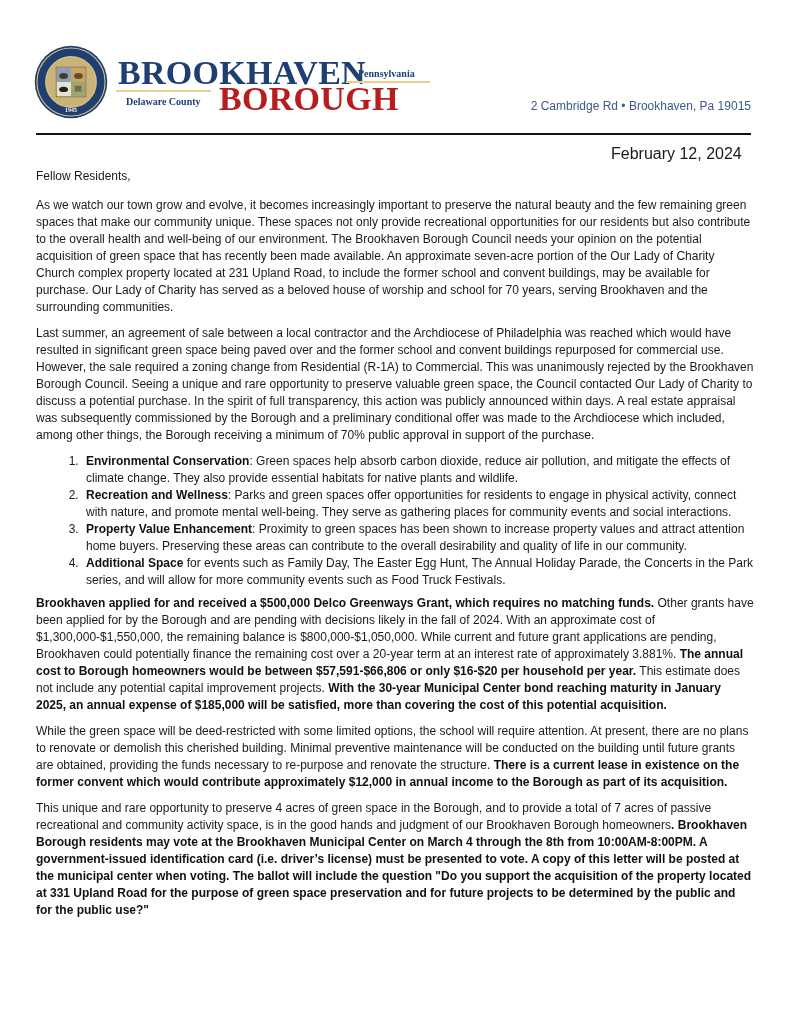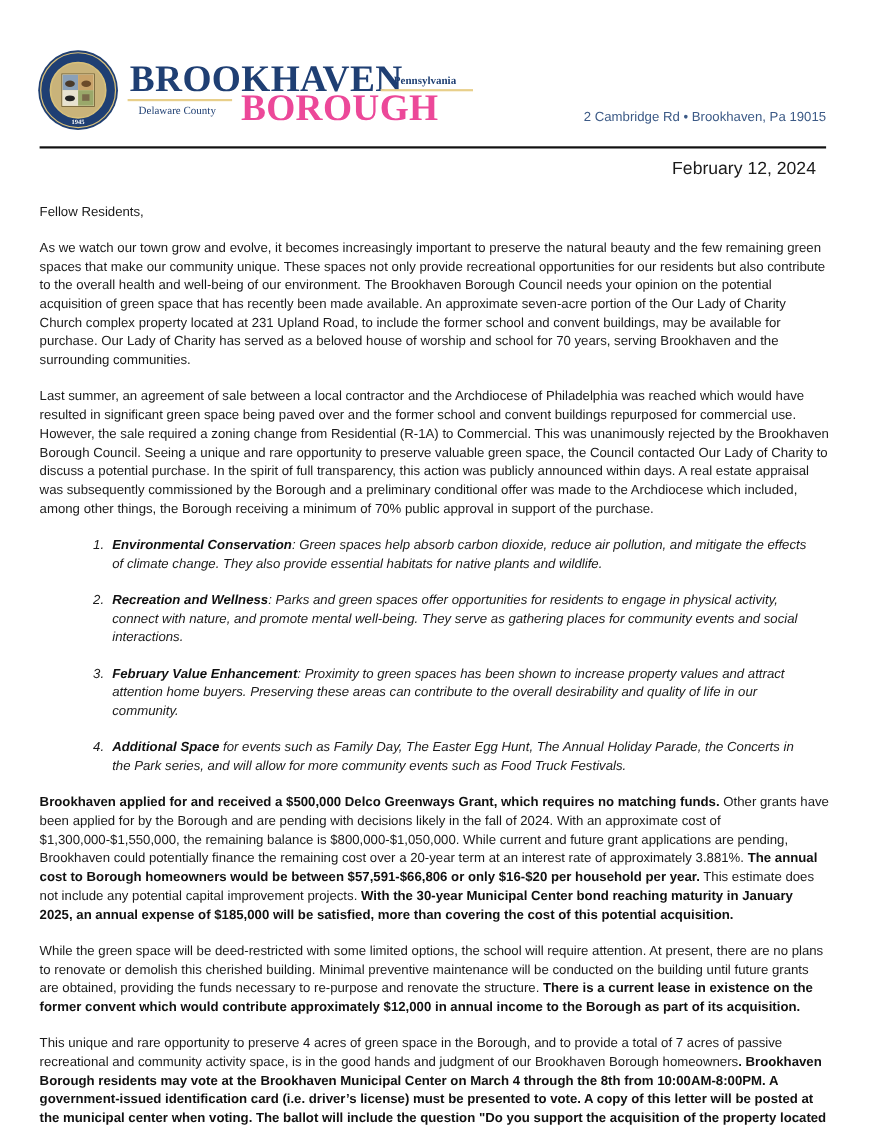--- a/index.html
+++ b/index.html
@@ -1,33 +1,33 @@
 <!DOCTYPE html>
 <html><head>
 <meta charset="utf-8">
 <style>
   html, body { margin:0; padding:0; background:#ffffff; }
   body { width:791px; height:1024px; position:relative; overflow:hidden; font-family:"Liberation Sans", sans-serif; color:#1a1a1a; }
   .letterhead { position:absolute; left:0; top:16px; width:791px; height:120px; }
   .seal { position:absolute; left:34px; top:29px; width:74px; height:74px; }
   .brand-top { position:absolute; left:118px; top:40px; font-family:"Liberation Serif", serif; font-weight:bold; color:#1f3f73; font-size:34px; letter-spacing:0.3px; line-height:34px; }
-  .brand-bottom { position:absolute; left:219px; top:66px; font-family:"Liberation Serif", serif; font-weight:bold; color:#ec4899; font-size:34px; letter-spacing:0.3px; line-height:34px; }
+  .brand-bottom { position:absolute; left:219px; top:66px; font-family:"Liberation Serif", serif; font-weight:bold; color:#b91c1c; font-size:34px; letter-spacing:0.3px; line-height:34px; }
   .state { position:absolute; left:358px; top:52px; font-family:"Liberation Serif", serif; font-weight:bold; color:#1f3f73; font-size:10px; }
-  .county { position:absolute; left:126px; top:80px; font-family:"Liberation Serif", serif; font-weight:normal; color:#1f3f73; font-size:10px; }
+  .county { position:absolute; left:126px; top:80px; font-family:"Liberation Serif", serif; font-weight:bold; color:#1f3f73; font-size:10px; }
   .gold-line-left { position:absolute; left:116px; top:74px; width:95px; height:2px; background:#e8cf8a; }
   .gold-line-right { position:absolute; left:346px; top:65px; width:84px; height:2px; background:#e8cf8a; }
   .contact { position:absolute; right:40px; top:83px; text-align:right; color:#3c5a86; font-size:12px; line-height:15px; }
   .rule { position:absolute; left:36px; top:117px; width:715px; height:2px; background:#111; }
 
   .date { position:absolute; left:611px; top:145px; font-size:16px; }
   .content { position:absolute; left:36px; top:168px; width:718px; font-size:12px; line-height:17px; }
-  .content p { margin:16px 0 9px 0; }
+  .content p { margin:0 0 9px 0; }
   .salutation { margin-bottom:12px !important; }
   ol { margin:0 0 6px 0; padding-left:46px; }
-  ol li { padding-left:4px; margin:16px;font-style:italic; }
+  ol li { padding-left:4px; margin:0; }
   b { font-weight:bold; color:#111; }
 </style>
 </head>
 <body>
 
 <div class="letterhead">
   <svg class="seal" viewBox="0 0 100 100">
     <circle cx="50" cy="50" r="49" fill="#1f3f73"></circle>
     <circle cx="50" cy="50" r="46" fill="none" stroke="#d8c07a" stroke-width="1.5"></circle>
     <circle cx="50" cy="50" r="34" fill="#c9b37a" stroke="#d8c07a" stroke-width="2"></circle>
@@ -58,19 +58,19 @@
 
 <div class="date">February 12, 2024</div>
 
 <div class="content">
   <p class="salutation">Fellow Residents,</p>
   <p> As we watch our town grow and evolve, it becomes increasingly important to preserve the natural beauty and the few remaining green spaces that make our community unique. These spaces not only provide recreational opportunities for our residents but also contribute to the overall health and well-being of our environment. The Brookhaven Borough Council needs your opinion on the potential acquisition of green space that has recently been made available. An approximate seven-acre portion of the Our Lady of Charity Church complex property located at 231 Upland Road, to include the former school and convent buildings, may be available for purchase. Our Lady of Charity has served as a beloved house of worship and school for 70 years, serving Brookhaven and the surrounding communities.</p>
   <p>Last summer, an agreement of sale between a local contractor and the Archdiocese of Philadelphia was reached which would have resulted in significant green space being paved over and the former school and convent buildings repurposed for commercial use. However, the sale required a zoning change from Residential (R-1A) to Commercial. This was unanimously rejected by the Brookhaven Borough Council. Seeing a unique and rare opportunity to preserve valuable green space, the Council contacted Our Lady of Charity to discuss a potential purchase. In the spirit of full transparency, this action was publicly announced within days. A real estate appraisal was subsequently commissioned by the Borough and a preliminary conditional offer was made to the Archdiocese which included, among other things, the Borough receiving a minimum of 70% public approval in support of the purchase.</p>
   <ol>
     <li><b>Environmental Conservation</b><span>: Green spaces help absorb carbon dioxide, reduce air pollution, and mitigate the effects of climate change. They also provide essential habitats for native plants and wildlife.</span></li>
     <li><b>Recreation and Wellness</b><span>: Parks and green spaces offer opportunities for residents to engage in physical activity, connect with nature, and promote mental well-being. They serve as gathering places for community events and social interactions.</span></li>
-    <li><b>February Value Enhancement</b><span>: Proximity to green spaces has been shown to increase property values and attract attention home buyers. Preserving these areas can contribute to the overall desirability and quality of life in our community.</span></li>
+    <li><b>Property Value Enhancement</b><span>: Proximity to green spaces has been shown to increase property values and attract attention home buyers. Preserving these areas can contribute to the overall desirability and quality of life in our community.</span></li>
     <li><b>Additional Space</b><span> for events such as Family Day, The Easter Egg Hunt, The Annual Holiday Parade, the Concerts in the Park series, and will allow for more community events such as Food Truck Festivals.</span></li>
   </ol>
   <p><b> Brookhaven applied for and received a $500,000 Delco Greenways Grant, which requires no matching funds.</b><span> Other grants have been applied for by the Borough and are pending with decisions likely in the fall of 2024. With an approximate cost of $1,300,000-$1,550,000, the remaining balance is $800,000-$1,050,000. While current and future grant applications are pending, Brookhaven could potentially finance the remaining cost over a 20-year term at an interest rate of approximately 3.881%. </span><b>The annual cost to Borough homeowners would be between $57,591-$66,806 or only $16-$20 per household per year.</b><span> This estimate does not include any potential capital improvement projects. </span><b>With the 30-year Municipal Center bond reaching maturity in January 2025, an annual expense of $185,000 will be satisfied, more than covering the cost of this potential acquisition.</b></p>
   <p><span>While the green space will be deed-restricted with some limited options, the school will require attention. At present, there are no plans to renovate or demolish this cherished building. Minimal preventive maintenance will be conducted on the building until future grants are obtained, providing the funds necessary to re-purpose and renovate the structure. </span><b>There is a current lease in existence on the former convent which would contribute approximately $12,000 in annual income to the Borough as part of its acquisition.</b></p>
   <p><span>This unique and rare opportunity to preserve 4 acres of green space in the Borough, and to provide a total of 7 acres of passive recreational and community activity space, is in the good hands and judgment of our Brookhaven Borough homeowners</span><b>. Brookhaven Borough residents may vote at the Brookhaven Municipal Center on March 4 through the 8th from 10:00AM-8:00PM. A government-issued identification card (i.e. driver’s license) must be presented to vote. A copy of this letter will be posted at the municipal center when voting. The ballot will include the question "Do you support the acquisition of the property located at 331 Upland Road for the purpose of green space preservation and for future projects to be determined by the public and for the public use?"</b></p>
 </div>
 
 </body></html>

